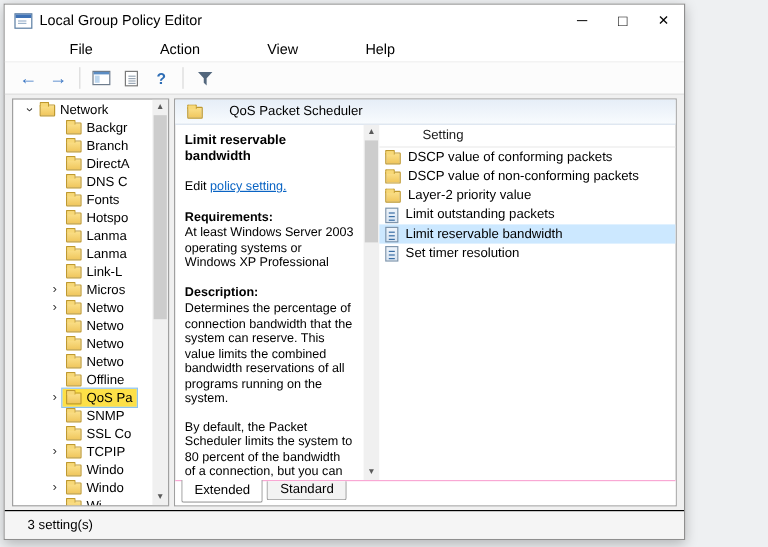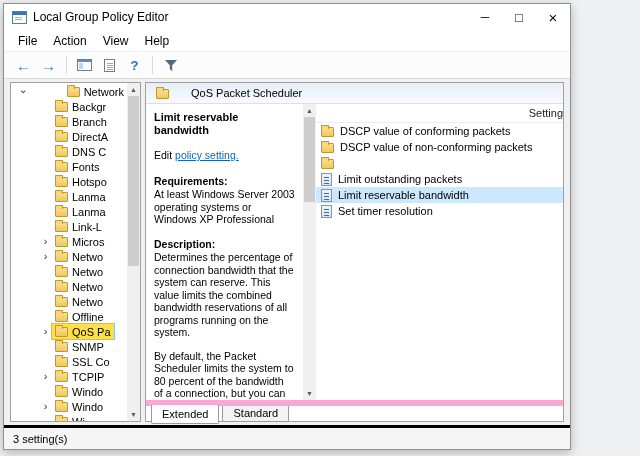--- a/index.html
+++ b/index.html
@@ -25,21 +25,21 @@
   }
   .app-icon::before { content: ""; position: absolute; left: 0; right: 0; top: 0; height: 3px; background: #3f72b5; }
   .app-icon::after  { content: ""; position: absolute; left: 2px; top: 5px; width: 7px; height: 1px; background: #9db4cc; box-shadow: 0 2px 0 #9db4cc; }
   .title-text { font-size: 12px; white-space: nowrap; }
   .win-controls { margin-left: auto; display: flex; height: 100%; }
   .win-btn { width: 34px; height: 100%; display: flex; align-items: center; justify-content: center; font-size: 12px; color: #000; }
   .win-btn.max { font-size: 13px; }
   .win-btn.close { font-size: 15px; }
   
   .menubar { height: 21px; display: flex; align-items: center; padding-left: 6px; background: #fff; }
-  .menu-item { padding: 2px 8px; font-size: 12px; }
+  .menu-item { padding: 2px 8px; font-size: 12px; margin-left: 40px; }
   
   .toolbar {
     height: 28px; display: flex; align-items: center; padding-left: 8px; gap: 2px;
     background: #fcfcfc; border-top: 1px solid #f0f0f0; border-bottom: 1px solid #d9d9d9;
   }
   .tb-btn { width: 23px; height: 22px; display: flex; align-items: center; justify-content: center; }
   .tb-sep { width: 1px; height: 18px; background: #d9d9d9; margin: 0 4px; }
   .arrow-glyph { color: #3a76c4; font-size: 15px; font-weight: bold; line-height: 1; }
   .arrow-glyph.left::before { content: "←"; }
   .arrow-glyph.right::before { content: "→"; }
@@ -50,21 +50,21 @@
   .ic-doc::before { content: ""; position: absolute; left: 2px; top: 3px; width: 6px; height: 1px; background: #9aa7b5; box-shadow: 0 2px 0 #9aa7b5, 0 4px 0 #9aa7b5, 0 6px 0 #9aa7b5; }
   .ic-help::before { content: "?"; color: #2d6db5; font-weight: bold; font-size: 13px; }
   
   .main { position: absolute; top: 75px; left: 0; right: 0; bottom: 24px; background: #f0f0f0; }
   .tree-pane {
     position: absolute; left: 6px; top: 3px; bottom: 3px; width: 131px;
     background: #fff; border: 1px solid #a0a0a0; overflow: hidden;
   }
   .tree-inner { position: absolute; left: 0; top: 1px; right: 13px; bottom: 0; overflow: hidden; }
   .trow { height: 15px; display: flex; align-items: center; white-space: nowrap; }
-  .trow.root { padding-left: 6px; justify-content: space-between; }
+  .trow.root { padding-left: 6px; }
   .trow.child { padding-left: 28px; }
   .chev { width: 13px; flex: 0 0 13px; text-align: center; color: #333; font-size: 11px; line-height: 1; visibility: hidden; }
   .chev::before { content: "›"; display: inline-block; }
   .chev.visible { visibility: visible; }
   .chev.expanded { visibility: visible; }
   .chev.expanded::before { transform: rotate(90deg); }
   .titem-body { display: flex; align-items: center; gap: 4px; padding: 1px 3px; height: 15px; }
   .titem-body.selected { background: #fde047; outline: 1px solid #8fc4ef; }
   .icon-folder {
     position: relative; width: 13px; height: 10px; flex: 0 0 13px; margin-top: 1px;
@@ -92,35 +92,35 @@
   .content { position: absolute; top: 21px; left: 0; right: 0; bottom: 21px; display: flex; }
   .desc { width: 157px; padding: 5px 8px 0 8px; overflow: hidden; font-size: 10.5px; line-height: 12.5px; }
   .desc-title { font-weight: bold; font-size: 11px; margin: 2px 0 13px; }
   .desc-edit { margin-bottom: 13px; }
   .link { color: #0a64c4; text-decoration: underline; margin-left: 3px; }
   .desc-label { font-weight: bold; margin: 0 0 1px; }
   .desc-para { margin-bottom: 11px; }
   .desc-block { margin-bottom: 12px; }
   .desc-scroll { position: relative; width: 13px; flex: 0 0 13px; background: #f0f0f0; }
   .list { flex: 1; position: relative; overflow: hidden; }
-  .list-header { height: 19px; line-height: 19px; padding-left: 22px; border-bottom: 1px solid #ececec; position: relative; color: #1a1a1a; text-align: right; }
+  .list-header { height: 19px; line-height: 19px; padding-left: 36px; border-bottom: 1px solid #ececec; position: relative; color: #1a1a1a; }
   .list-header::after { content: ""; position: absolute; left: 283px; top: 2px; bottom: 2px; width: 1px; background: #e5e5e5; }
   .lrow { height: 16px; display: flex; align-items: center; padding-left: 5px; position: relative; white-space: nowrap; }
   .lrow.selected { background: #cce8ff; }
   .lrow .row-label { margin-left: 6px; text-align: center; }
   .lrow .row-state { position: absolute; left: 288px; }
   .icon-setting { position: relative; width: 11px; height: 13px; flex: 0 0 11px; background: linear-gradient(#eef4fb, #d7e4f2); border: 1px solid #7f96ad; }
   .icon-setting::before { content: ""; position: absolute; left: 2px; top: 3px; width: 5px; height: 1px; background: #3a6ea5; box-shadow: 0 3px 0 #3a6ea5, 0 6px 0 #3a6ea5; }
   
-  .tabs-row { position: absolute; left: 0; right: 0; bottom: 0; height: 21px; background: #fff; border-top: 6px solid #f9a8d4; display: flex; align-items: flex-start; padding-left: 5px; }
+  .tabs-row { position: absolute; left: 0; right: 0; bottom: 0; height: 21px; background: #fff; border-top: 1px solid #f9a8d4; display: flex; align-items: flex-start; padding-left: 5px; }
   .tab { border: 1px solid #9b9b9b; border-top: none; background: #fff; padding: 2px 10px 3px; border-radius: 0 0 2px 2px; margin-right: 3px; }
   .tab.active { margin-top: -1px; padding-top: 3px; position: relative; z-index: 2; }
   .tab.inactive { background: #f3f3f3; padding: 1px 10px 2px; }
   
-  .statusbar { position: absolute; left: 0; right: 0; bottom: 0; height: 24px; background: #f5f5f5; border-top: 3px solid #000000; display: flex; align-items: center; padding-left: 9px; text-align: center; }
+  .statusbar { position: absolute; left: 0; right: 0; bottom: 0; height: 24px; background: #f5f5f5; border-top: 1px solid #000000; display: flex; align-items: center; padding-left: 19px; text-align: center; }
 </style>
 </head>
 <body>
 
 <div class="window">
 
   <div class="titlebar">
     <span class="app-icon"></span>
     <span class="title-text">Local Group Policy Editor</span>
     <div class="win-controls">
@@ -371,20 +371,21 @@
     <span class="row-label">DSCP value of conforming packets</span>
     <span class="row-state"></span>
   </div>
               <div class="lrow">
     <span class="icon-folder"></span>
     <span class="row-label">DSCP value of non-conforming packets</span>
     <span class="row-state"></span>
   </div>
               <div class="lrow">
     <span class="icon-folder"></span>
+    <span class="row-label">Layer-2 priority value</span>
     <span class="row-state"></span>
   </div>
               <div class="lrow">
     <span class="icon-setting"></span>
     <span class="row-label">Limit outstanding packets</span>
     <span class="row-state">Not</span>
   </div>
               <div class="lrow selected">
     <span class="icon-setting"></span>
     <span class="row-label">Limit reservable bandwidth</span>

